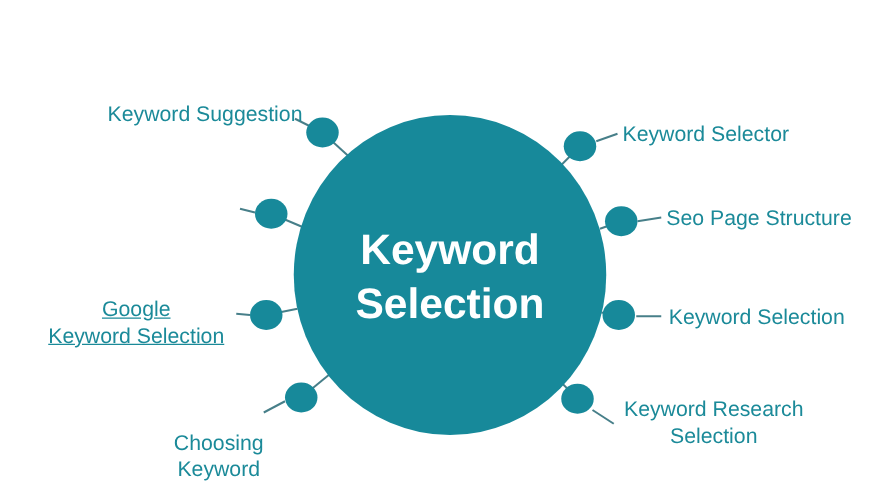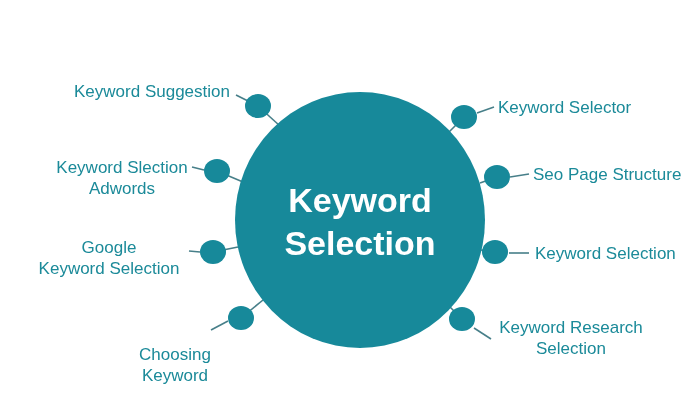--- a/index.html
+++ b/index.html
@@ -24,23 +24,23 @@
   #central-title{
     position:absolute;
     left:235px;top:179px;width:250px;
     font-size:34px;line-height:43px;
     font-weight:600;
     color:#ffffff;
     text-align:center;
     white-space:pre-line;
   }
   
-  #lbl-0{left:52px;  top:81px;  width:200px;}
+  #lbl-0{left:64px;  top:81px;  width:200px;}
   #lbl-1{left:22px;  top:157px; width:200px;}
-  #lbl-2{left:9px;   top:237px; width:200px;}
+  #lbl-2{left:9px;   top:237px; width:200px;text-decoration:underline;}
   #lbl-3{left:75px;  top:312px; width:200px;margin-top:32px;}
   #lbl-4{left:498px; top:97px;  width:210px;}
   #lbl-5{left:533px; top:164px; width:210px;}
   #lbl-6{left:535px; top:243px; width:210px;}
   #lbl-7{left:471px; top:317px; width:200px;}
 </style>
 </head>
 <body>
 
 <div id="page">
@@ -76,22 +76,20 @@
     <ellipse cx="464" cy="117" rx="13" ry="12" fill="#17899a"></ellipse>
     <ellipse cx="497" cy="177" rx="13" ry="12" fill="#17899a"></ellipse>
     <ellipse cx="495" cy="252" rx="13" ry="12" fill="#17899a"></ellipse>
     <ellipse cx="462" cy="319" rx="13" ry="12" fill="#17899a"></ellipse>
   </svg>
 
   <div id="central-title">Keyword
 Selection</div>
 
   <div id="lbl-0" class="lbl">Keyword Suggestion</div>
-  <div id="lbl-1" class="lbl">Keyword Slection
-Adwords</div>
   <div id="lbl-2" class="lbl">Google
 Keyword Selection</div>
   <div id="lbl-3" class="lbl">Choosing
 Keyword</div>
   <div id="lbl-4" class="lbl anchor-left">Keyword Selector</div>
   <div id="lbl-5" class="lbl anchor-left">Seo Page Structure</div>
   <div id="lbl-6" class="lbl anchor-left">Keyword Selection</div>
   <div id="lbl-7" class="lbl">Keyword Research
 Selection</div>
 

